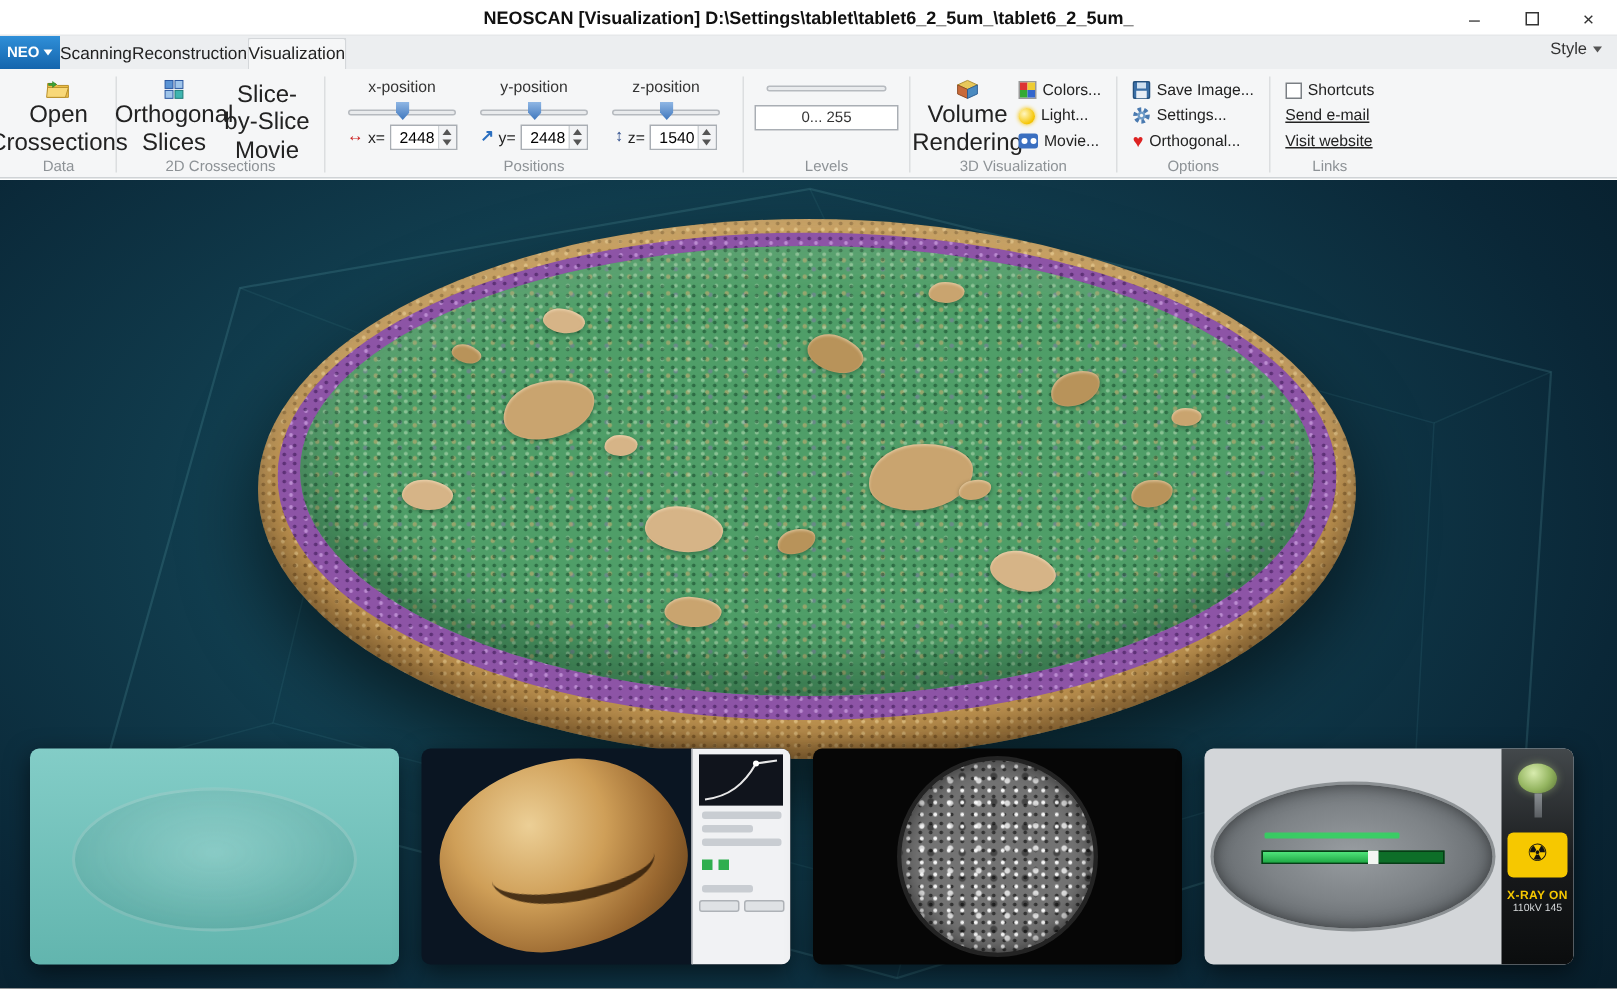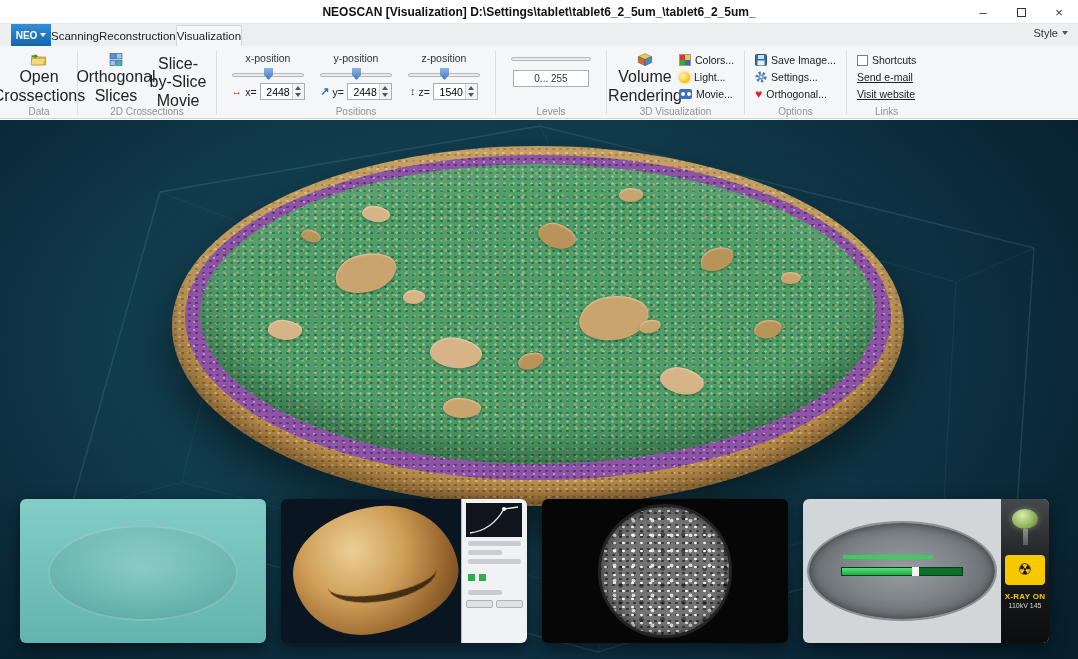--- a/index.html
+++ b/index.html
@@ -8,21 +8,21 @@
 
   
   .titlebar { position: relative; height: 24px; background: #ffffff; border-bottom: 1px solid #e6e8ea; }
   .title { position: absolute; left: 0; right: 0; top: 0; height: 24px; line-height: 24px; text-align: center; font-size: 12px; color: #111; font-weight: bold; }
   .win-controls { position: absolute; right: 0; top: 0; height: 24px; display: flex; }
   .win-btn { width: 38px; height: 24px; display: flex; align-items: center; justify-content: center; font-size: 13px; color: #333; cursor: default; }
   .max-box { width: 9px; height: 9px; border: 1px solid #333; }
 
   
   .tabrow { position: relative; height: 22px; background: #eceef0; display: flex; align-items: flex-end; }
-  .app-btn { height: 22px; width: 40px; background: linear-gradient(#2f8fd8, #1565ad); color: #fff; font-size: 10px; font-weight: bold; display: flex; align-items: center; justify-content: center; gap: 3px; cursor: pointer; margin-left: 11px; }
+  .app-btn { height: 22px; width: 40px; background: linear-gradient(#2f8fd8, #1565ad); color: #fff; font-size: 10px; font-weight: bold; display: flex; align-items: center; justify-content: center; gap: 3px; cursor: pointer; }
   .app-caret { width: 0; height: 0; border-left: 3px solid transparent; border-right: 3px solid transparent; border-top: 4px solid #fff; }
   .tab { padding: 4px 0 4px; font-size: 11.5px; color: #222; cursor: pointer; }
   .tab.active { background: #f5f6f7; border: 1px solid #d4d7da; border-bottom: none; border-radius: 2px 2px 0 0; }
   .style-btn { position: absolute; right: 10px; top: 3px; font-size: 11px; color: #333; display: flex; align-items: center; gap: 4px; cursor: pointer; }
   .style-caret { width: 0; height: 0; border-left: 3px solid transparent; border-right: 3px solid transparent; border-top: 4px solid #555; }
 
   
   .ribbon { height: 73px; background: #f5f6f7; border-bottom: 1px solid #cfd3d6; display: flex; padding: 2px 2px 0 2px; }
   .group { position: relative; padding: 2px 6px 13px 6px; display: flex; }
   .group-label { position: absolute; bottom: 1px; left: 0; width: 100%; text-align: center; font-size: 10px; color: #8d9296; }
@@ -44,21 +44,21 @@
   .spin { display: flex; border: 1px solid #a9aeb4; background: #fff; height: 17px; }
   .spin input { width: 31px; border: none; outline: none; font-size: 10.5px; font-family: "Liberation Sans", sans-serif; text-align: right; padding: 0 2px; }
   .spin-arrows { width: 12px; border-left: 1px solid #cfd3d6; display: flex; flex-direction: column; }
   .spin-up, .spin-down { flex: 1; display: flex; align-items: center; justify-content: center; cursor: pointer; background: #f2f3f5; }
   .spin-up::after { content: ""; border-left: 3px solid transparent; border-right: 3px solid transparent; border-bottom: 4px solid #555; }
   .spin-down::after { content: ""; border-left: 3px solid transparent; border-right: 3px solid transparent; border-top: 4px solid #555; }
 
   
   .levels-col { width: 96px; display: flex; flex-direction: column; align-items: center; padding-top: 7px; }
   .levels-track { width: 80px; height: 4px; background: #e9ebed; border: 1px solid #b6babf; border-radius: 2px; }
-  .range-box { margin-top: 9px; width: 76px; height: 17px; border: 1px solid #a9aeb4; background: #fff; font-size: 10px; color: #333; display: flex; align-items: center; justify-content: center; }
+  .range-box { margin-top: 9px; width: 96px; height: 17px; border: 1px solid #a9aeb4; background: #fff; font-size: 10px; color: #333; display: flex; align-items: center; justify-content: center; }
 
   
   .small-col { display: flex; flex-direction: column; justify-content: flex-start; padding-top: 3px; gap: 3px; }
   .small-btn { display: flex; align-items: center; gap: 4px; font-size: 10.5px; color: #222; cursor: pointer; padding: 1px 3px; border-radius: 2px; }
   .swatch-grid { width: 12px; height: 12px; display: grid; grid-template-columns: 1fr 1fr; grid-template-rows: 1fr 1fr; border: 1px solid #999; }
   .sw-r { background: #d33; } .sw-y { background: #ec3; } .sw-g { background: #3a3; } .sw-b { background: #36c; }
   .bulb { width: 11px; height: 11px; border-radius: 50%; background: radial-gradient(circle at 35% 35%, #fff6c0, #f5c400 70%, #c89a00); box-shadow: 0 0 3px #f5c400; }
   .film { width: 13px; height: 10px; background: #3a6fc0; border-radius: 2px; position: relative; }
   .film::after { content: ""; position: absolute; left: 2px; top: 3px; width: 4px; height: 4px; border-radius: 50%; background: #fff; box-shadow: 6px 0 0 #fff; }
   .heart { color: #d22; font-size: 12px; line-height: 1; }

